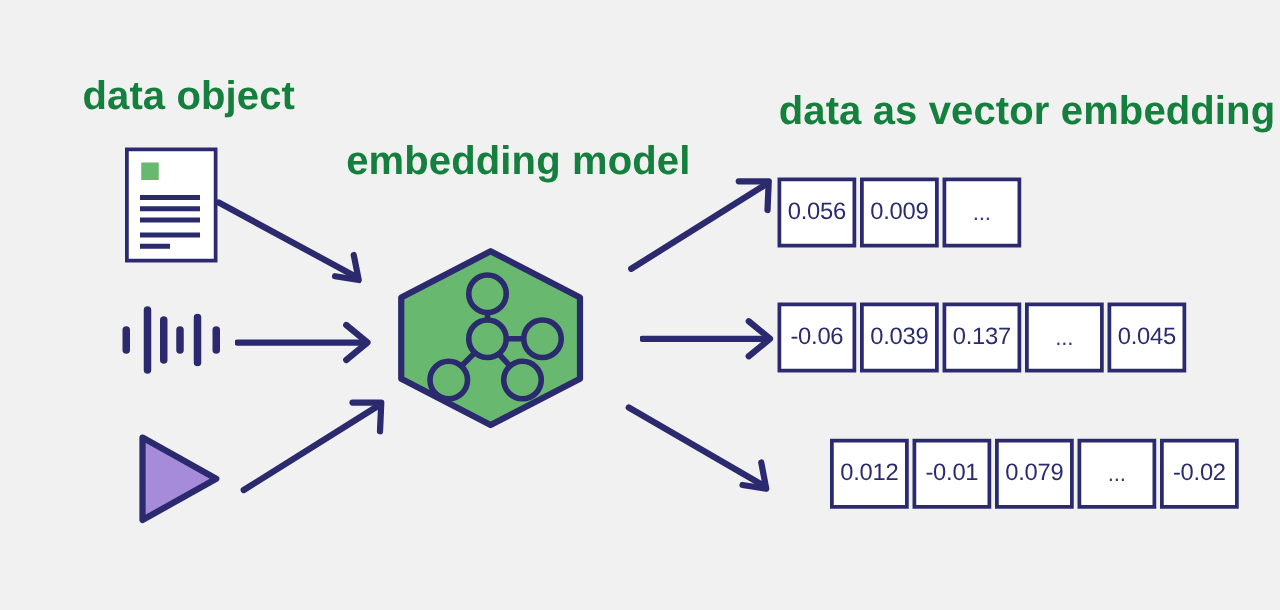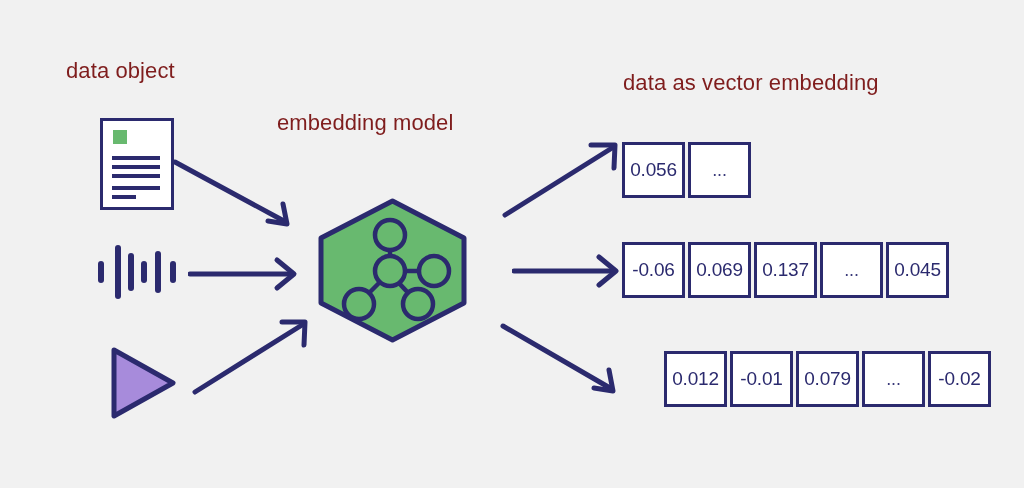--- a/index.html
+++ b/index.html
@@ -12,23 +12,23 @@
     width: 1024px;
     height: 488px;
     background: #f1f1f1;
     font-family: "Liberation Sans", sans-serif;
     overflow: hidden;
   }
 
   
   .label {
     position: absolute;
-    color: #7f1d1d;
-    font-size: 22px;
-    font-weight: 400;
+    color: #15803d;
+    font-size: 32px;
+    font-weight: 700;
     letter-spacing: 0.1px;
     white-space: nowrap;
   }
   #label-data-object { left: 66px; top: 58px; }
   #label-embedding-model { left: 277px; top: 110px; }
   #label-vector-embedding { left: 623px; top: 70px; }
 
   
   .icon-wrap { position: absolute; }
 
@@ -210,26 +210,27 @@
     <svg width="120" height="76" viewBox="0 0 120 76">
       <g stroke="#2b2a6e" stroke-width="5" fill="none" stroke-linecap="round">
         <line x1="3" y1="4" x2="110" y2="66"></line>
         <polyline points="94,66 113,69 109,48" stroke-linejoin="round"></polyline>
       </g>
     </svg>
   </div>
 
   <div class="vector-row" id="vector-row-1">
     <div class="vector-cell">0.056</div>
+    <div class="vector-cell">0.009</div>
     <div class="vector-cell ellipsis">...</div>
   </div>
 
   <div class="vector-row" id="vector-row-2">
     <div class="vector-cell">-0.06</div>
-    <div class="vector-cell">0.069</div>
+    <div class="vector-cell">0.039</div>
     <div class="vector-cell">0.137</div>
     <div class="vector-cell ellipsis">...</div>
     <div class="vector-cell">0.045</div>
   </div>
 
   <div class="vector-row" id="vector-row-3">
     <div class="vector-cell">0.012</div>
     <div class="vector-cell">-0.01</div>
     <div class="vector-cell">0.079</div>
     <div class="vector-cell ellipsis">...</div>

